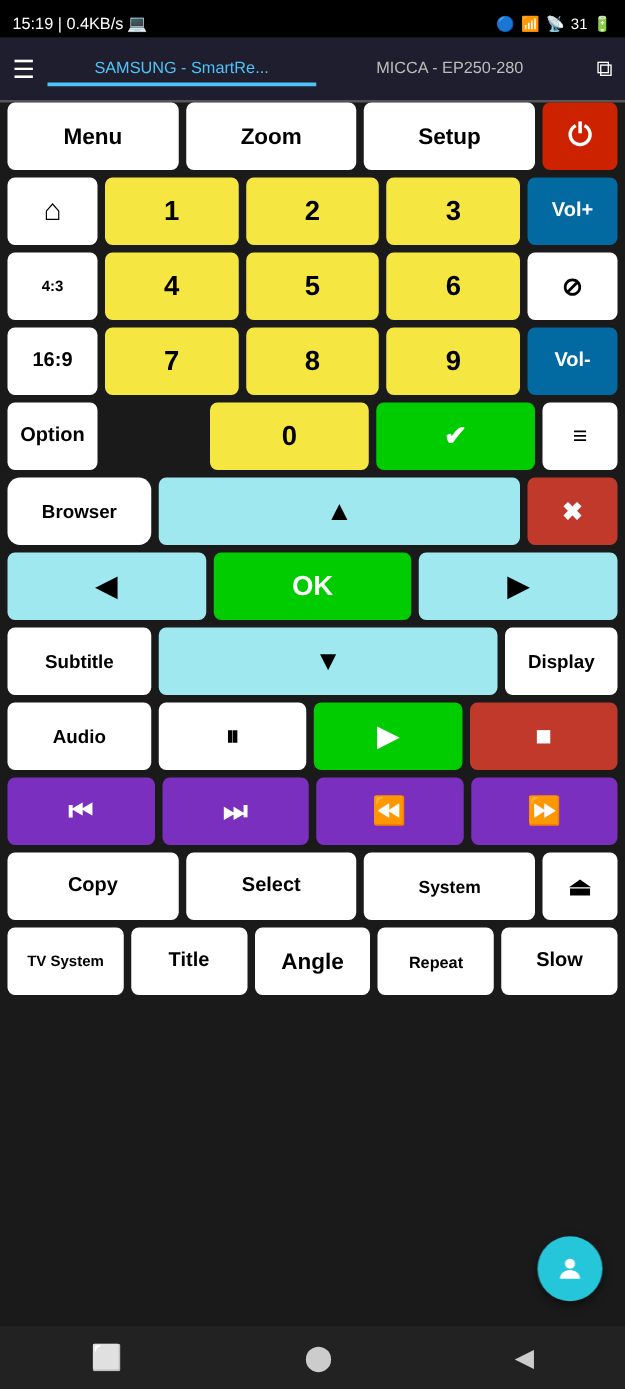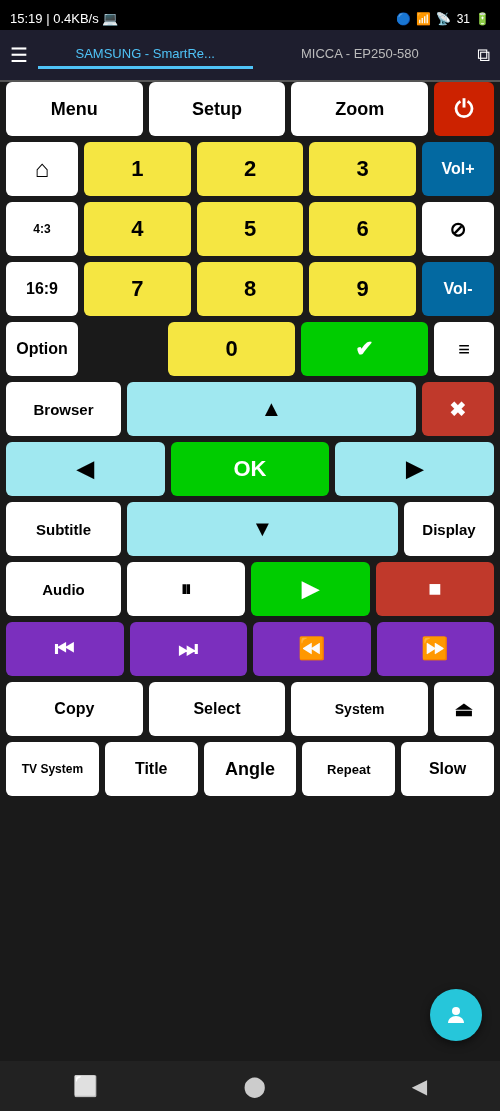--- a/index.html
+++ b/index.html
@@ -173,31 +173,31 @@
     <span>📡</span>
     <span>31</span>
     <span>🔋</span>
   </div>
 </div>
 
 <div class="top-nav">
   <span class="hamburger">☰</span>
   <div class="nav-tabs">
     <div class="nav-tab active">SAMSUNG - SmartRe...</div>
-    <div class="nav-tab">MICCA - EP250-580</div>
+    <div class="nav-tab">MICCA - EP250-280</div>
   </div>
   <span class="nav-icon">⧉</span>
 </div>
 
 <div class="remote">
 
   <div class="row">
     <button class="btn btn-white">Menu</button>
+    <button class="btn btn-white">Zoom</button>
     <button class="btn btn-white">Setup</button>
-    <button class="btn btn-white">Zoom</button>
     <button class="btn btn-red" style="flex:0 0 60px;font-size:24px;">⏻</button>
   </div>
 
   <div class="row">
     <button class="btn btn-white" style="flex:0 0 72px;font-size:24px;">⌂</button>
     <button class="btn btn-yellow num-btn">1</button>
     <button class="btn btn-yellow num-btn">2</button>
     <button class="btn btn-yellow num-btn">3</button>
     <button class="btn btn-blue-dark" style="flex:0 0 72px;font-size:16px;">Vol+</button>
   </div>
@@ -220,21 +220,21 @@
 
   <div class="row">
     <button class="btn btn-white" style="flex:0 0 72px;font-size:16px;">Option</button>
     <div style="flex:0 0 78px;"></div>
     <button class="btn btn-yellow num-btn" style="flex:1;">0</button>
     <button class="btn btn-green" style="flex:1;font-size:22px;">✔</button>
     <button class="btn btn-white" style="flex:0 0 60px;font-size:20px;">≡</button>
   </div>
 
   <div class="row">
-    <button class="btn btn-white small-btn" style="flex:0 0 115px;font-size:15px;">Browser</button>
+    <button class="btn btn-white small-btn" style="flex:0 0 115px;font-size:15px;border-radius:10px;">Browser</button>
     <button class="btn btn-light-blue" style="flex:1;font-size:22px;">▲</button>
     <button class="btn btn-orange-red" style="flex:0 0 72px;font-size:20px;">✖</button>
   </div>
 
   <div class="row">
     <button class="btn btn-light-blue" style="font-size:22px;">◀</button>
     <button class="btn btn-green" style="font-size:22px;">OK</button>
     <button class="btn btn-light-blue" style="font-size:22px;">▶</button>
   </div>
 

